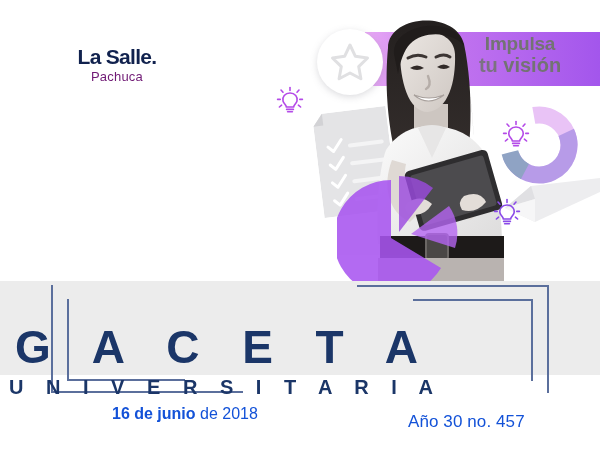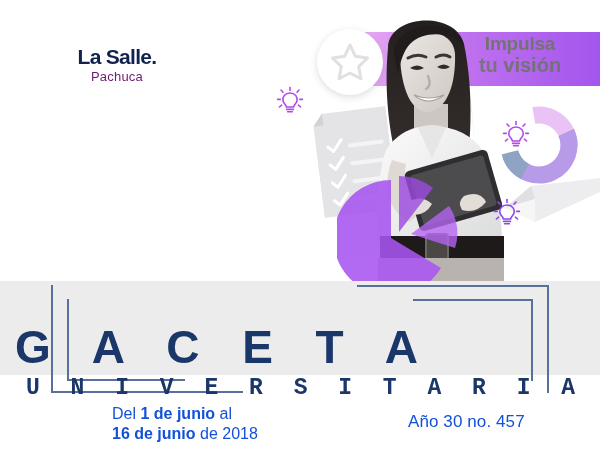--- a/index.html
+++ b/index.html
@@ -99,23 +99,22 @@
   .gaceta{
     position:absolute;left:0;top:288px;width:600px;text-align:left;z-index:32;
     color:#1b3668;
     margin-top:36px;
   }
   .gaceta-main{
     font-size:46px;font-weight:bold;letter-spacing:15px;line-height:1;
     padding-left:15px;
   }
   .gaceta-sub{
-    font-size:23px;font-weight:600;letter-spacing:8.5px;line-height:1;margin-top:7px;
-    padding-left:26px;
-    font-family:Liberation Mono, monospace;
+    font-size:20px;font-weight:600;letter-spacing:8.5px;line-height:1;margin-top:7px;
+    padding-left:9px;
   }
 
   
   .dates{
     position:absolute;left:112px;top:404px;z-index:32;color:#1352d8;
     font-size:16px;line-height:1.25;
   }
   .dates .b{font-weight:bold;}
   .dates .n{font-weight:normal;}
   .issue{
@@ -320,19 +319,18 @@
   <div class="bracket br-outer-h"></div>
   <div class="bracket br-inner"></div>
   <div class="bracket br-inner-h"></div>
 
   <div class="gaceta">
     <div class="gaceta-main">G A C E T A</div>
     <div class="gaceta-sub">U N I V E R S I T A R I A</div>
   </div>
 
   <div class="dates">
-    <div><span class="n">Del </span><span class="b">1 de junio</span><span class="n"> al</span></div>
     <div><span class="b">16 de junio</span><span class="n"> de 2018</span></div>
   </div>
 
   <div class="issue">Año 30 no. 457</div>
 
 </div>
 
 </body></html>

